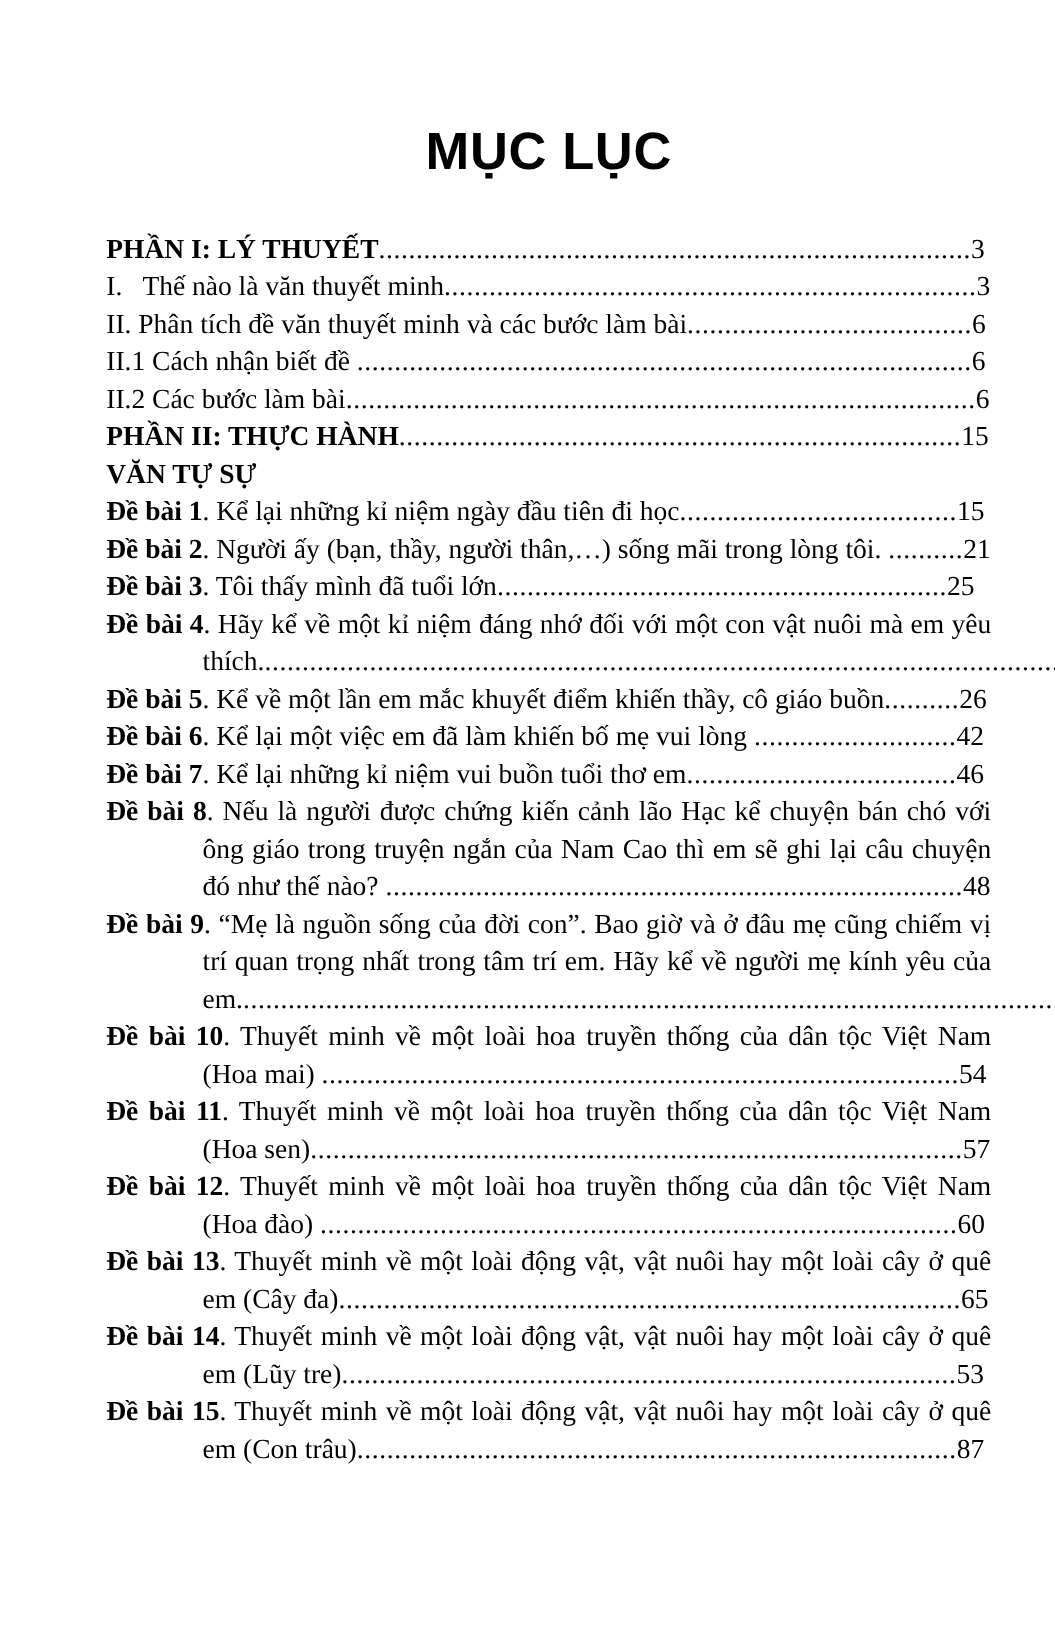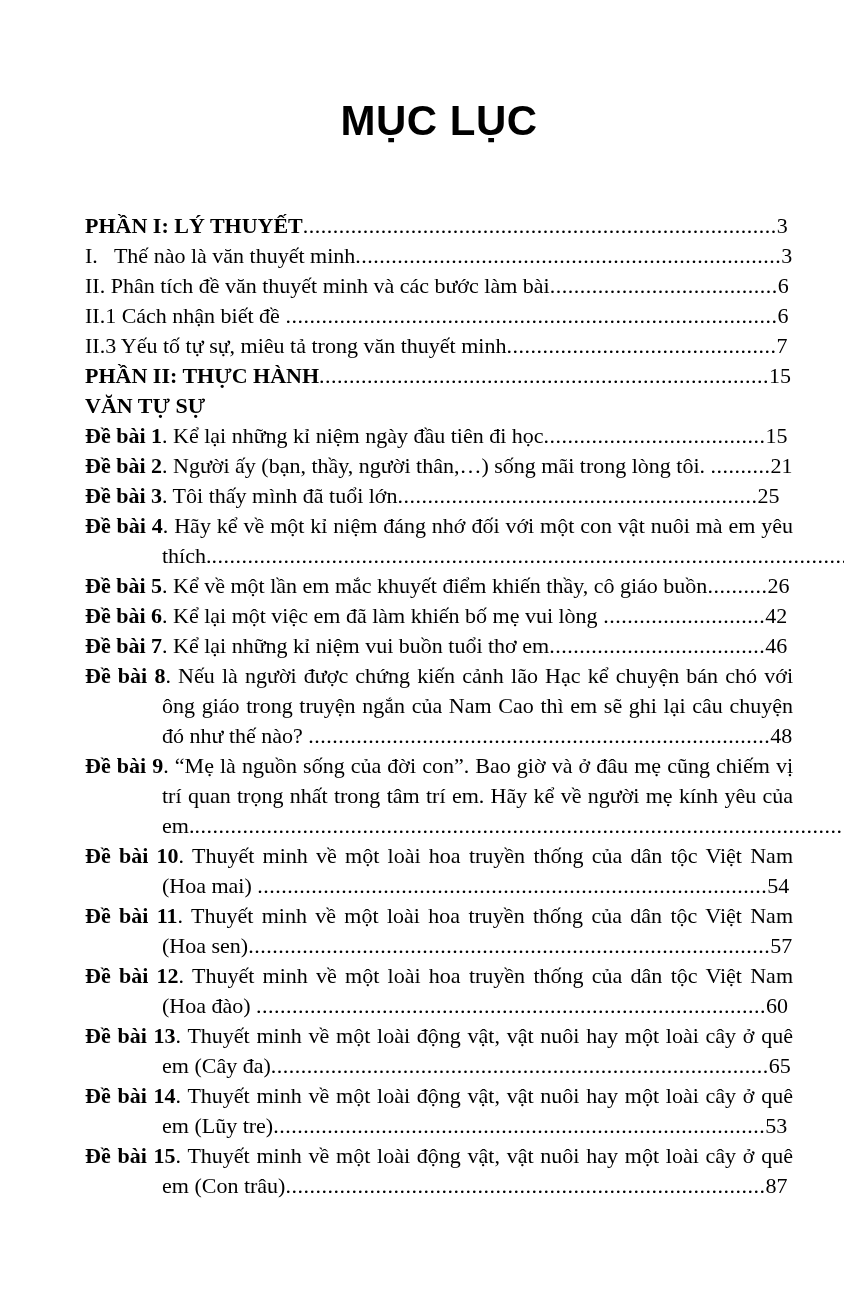--- a/index.html
+++ b/index.html
@@ -17,21 +17,21 @@
     padding: 96px 51px 0 85px;
     overflow: hidden;
     background: #ffffff;
   }
   .doc-title {
     font-family: "Liberation Sans", sans-serif;
     font-weight: 700;
     font-size: 42px;
     line-height: 50px;
     text-align: center;
-    margin: 0 0 65px 0;
+    margin: 0 0 38px 0;
     letter-spacing: 0.5px;
   }
   .toc { width: 100%; }
   .entry {
     margin: 0;
     font-size: 22px;
     line-height: 30px;
     text-align: justify;
     padding-left: 77px;
     text-indent: -77px;
@@ -55,22 +55,22 @@
   <h1 class="doc-title">MỤC LỤC</h1>
   <div class="toc">
   <p class="entry"><span class="label">PHẦN I: LÝ THUYẾT</span><span class="text"></span><span class="dots">...............................................................................</span><span class="pageno">3</span></p>
 
   <p class="entry"><span class="label"></span><span class="text">I.&nbsp;&nbsp; Thế nào là văn thuyết minh</span><span class="dots">.......................................................................</span><span class="pageno">3</span></p>
 
   <p class="entry"><span class="label"></span><span class="text">II. Phân tích đề văn thuyết minh và các bước làm bài</span><span class="dots">......................................</span><span class="pageno">6</span></p>
 
   <p class="entry"><span class="label"></span><span class="text">II.1 Cách nhận biết đề </span><span class="dots">..................................................................................</span><span class="pageno">6</span></p>
 
+  <p class="entry"><span class="label"></span><span class="text">II.2 Các bước làm bài</span><span class="dots">....................................................................................</span><span class="pageno">6</span></p>
 
-  <p class="entry"><span class="label"></span><span class="text">II.3 Yếu tố tự sự, miêu tả trong văn thuyết minh</span><span class="dots">.............................................</span><span class="pageno">7</span></p>
 
 
   <p class="entry"><span class="label">PHẦN II: THỰC HÀNH</span><span class="text"></span><span class="dots">...........................................................................</span><span class="pageno">15</span></p>
 
   <p class="subheading">VĂN TỰ SỰ</p>
 
   <p class="entry"><span class="label">Đề bài 1</span><span class="text">. Kể lại những kỉ niệm ngày đầu tiên đi học</span><span class="dots">.....................................</span><span class="pageno">15</span></p>
 
   <p class="entry"><span class="label">Đề bài 2</span><span class="text">. Người ấy (bạn, thầy, người thân,…) sống mãi trong lòng tôi. </span><span class="dots">..........</span><span class="pageno">21</span></p>
 

